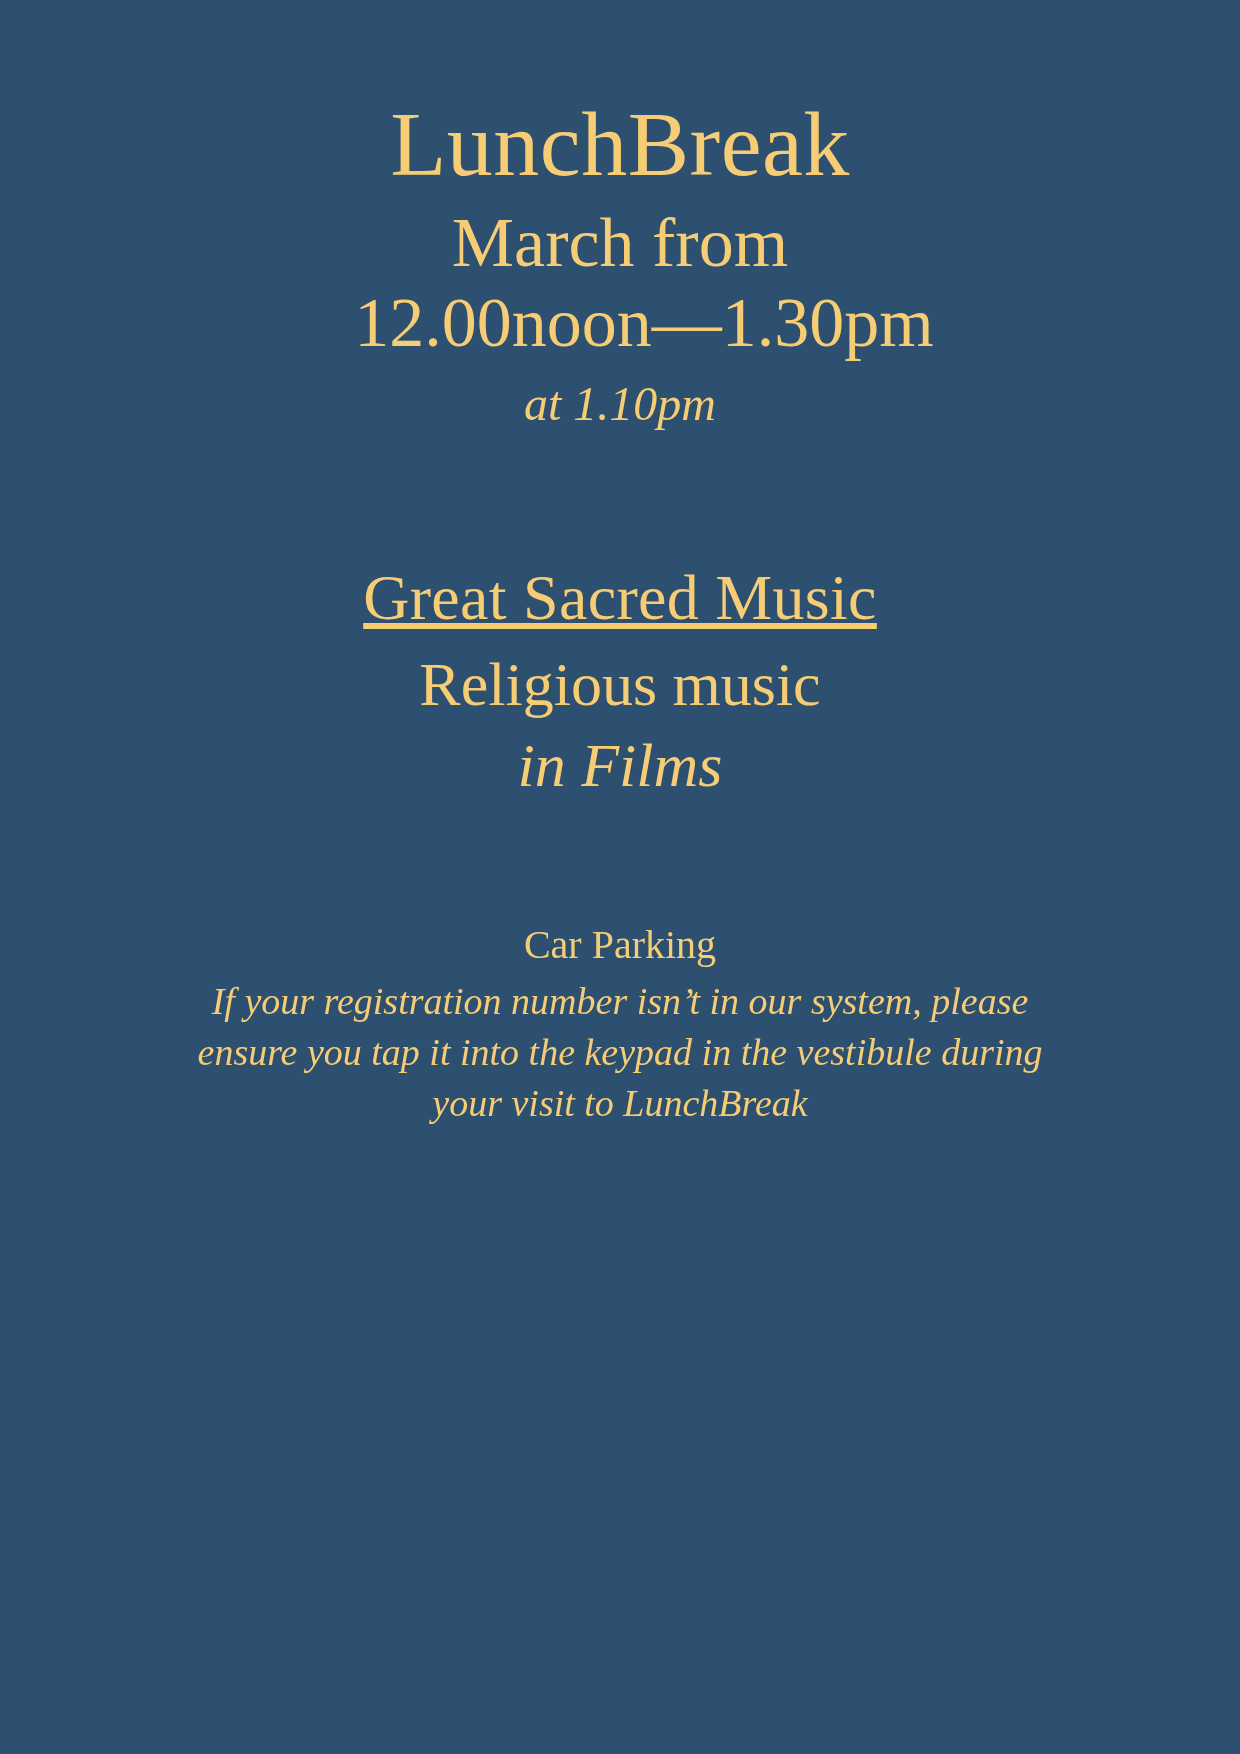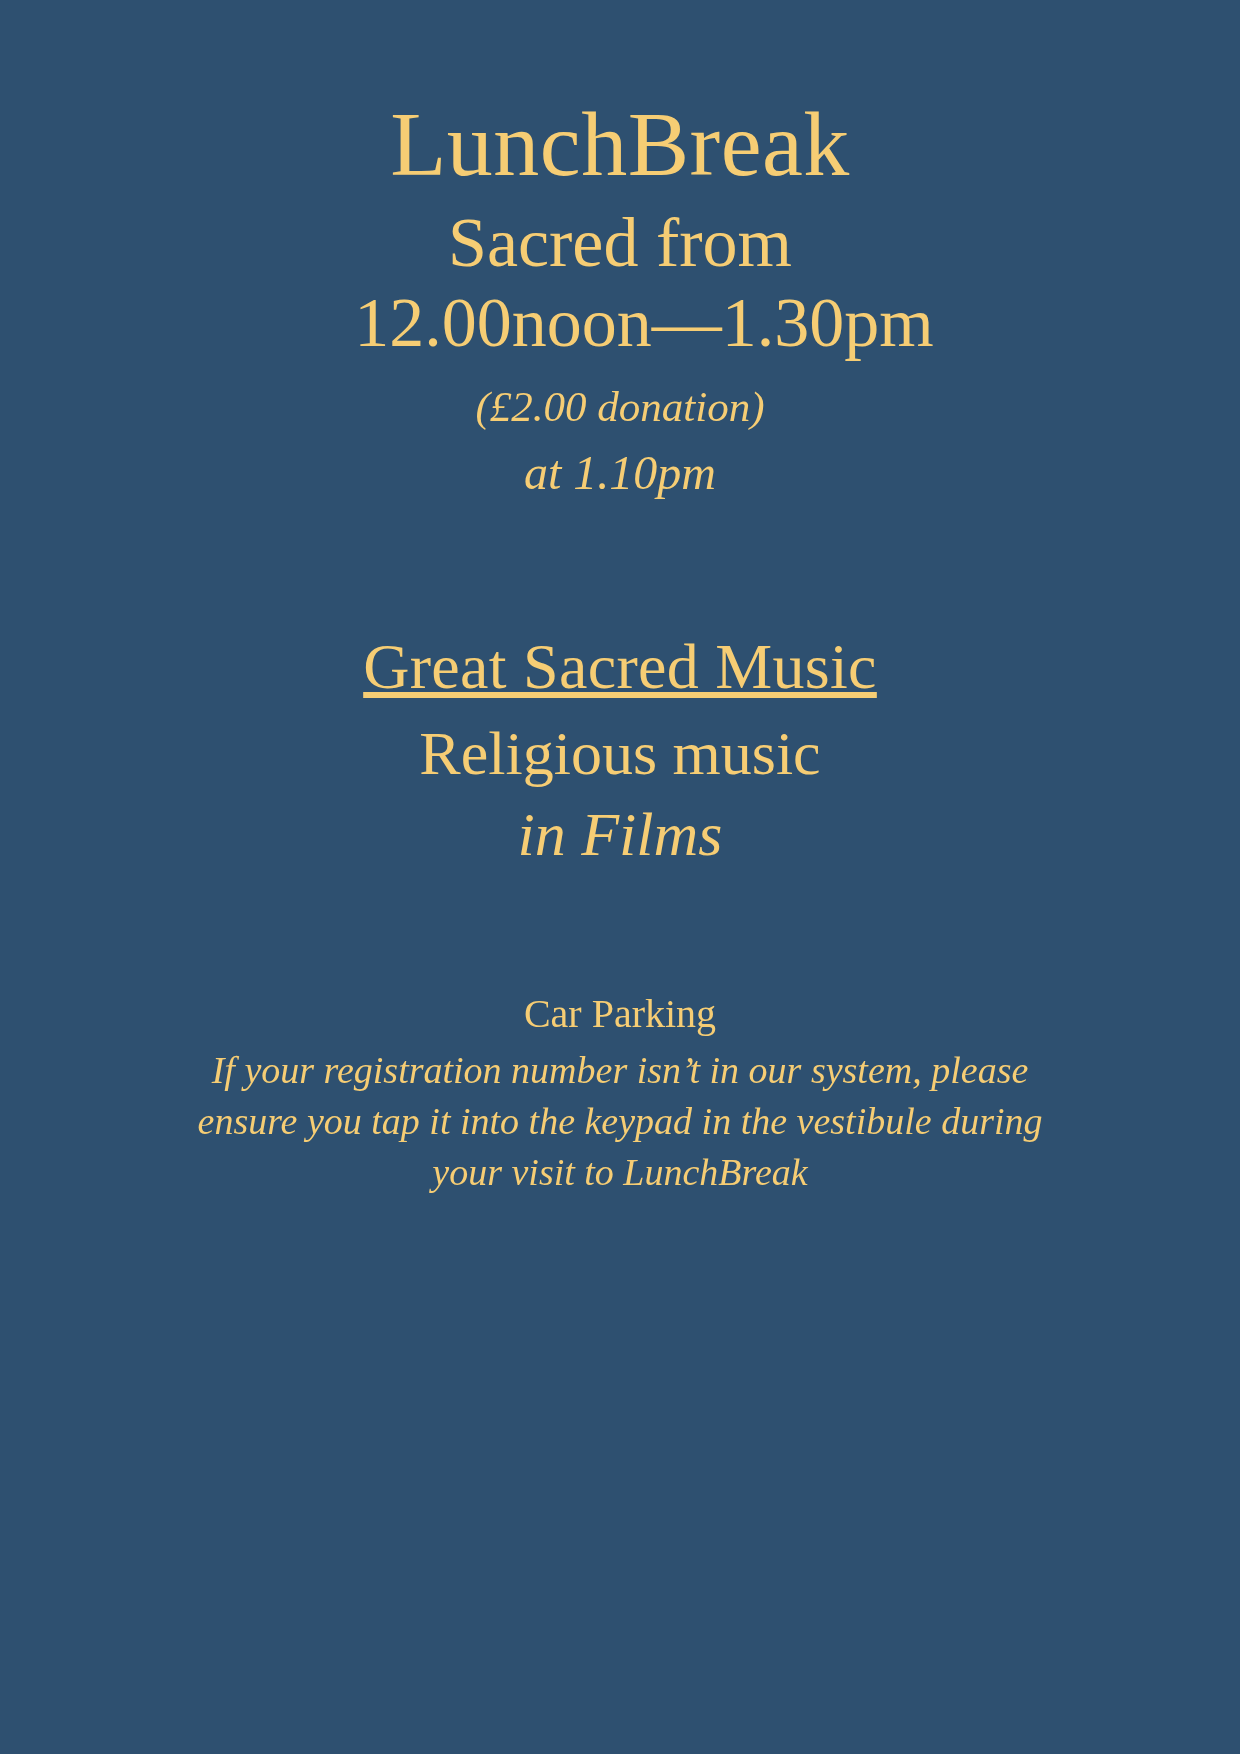--- a/index.html
+++ b/index.html
@@ -90,22 +90,21 @@
     line-height: 1.34;
     margin-top: 8px;
     max-width: 900px;
   }
 </style>
 </head>
 <body>
 
 <div class="poster">
   <div class="title">LunchBreak</div>
-  <div class="lunch-line">Sacred from</div>
+  <div class="lunch-line">March from</div>
   <div class="lunch-time">12.00noon—1.30pm</div>
-  <div class="donation">(£2.00 donation)</div>
   <div class="time">at 1.10pm</div>
   <div class="event-title">Great Sacred Music</div>
   <div class="event-sub1">Religious music</div>
   <div class="event-sub2">in Films</div>
   <div class="parking-heading">Car Parking</div>
   <div class="parking-body">If your registration number isn’t in our system, please ensure you tap it into the keypad in the vestibule during your visit to LunchBreak</div>
 </div>
 
 </body></html>

